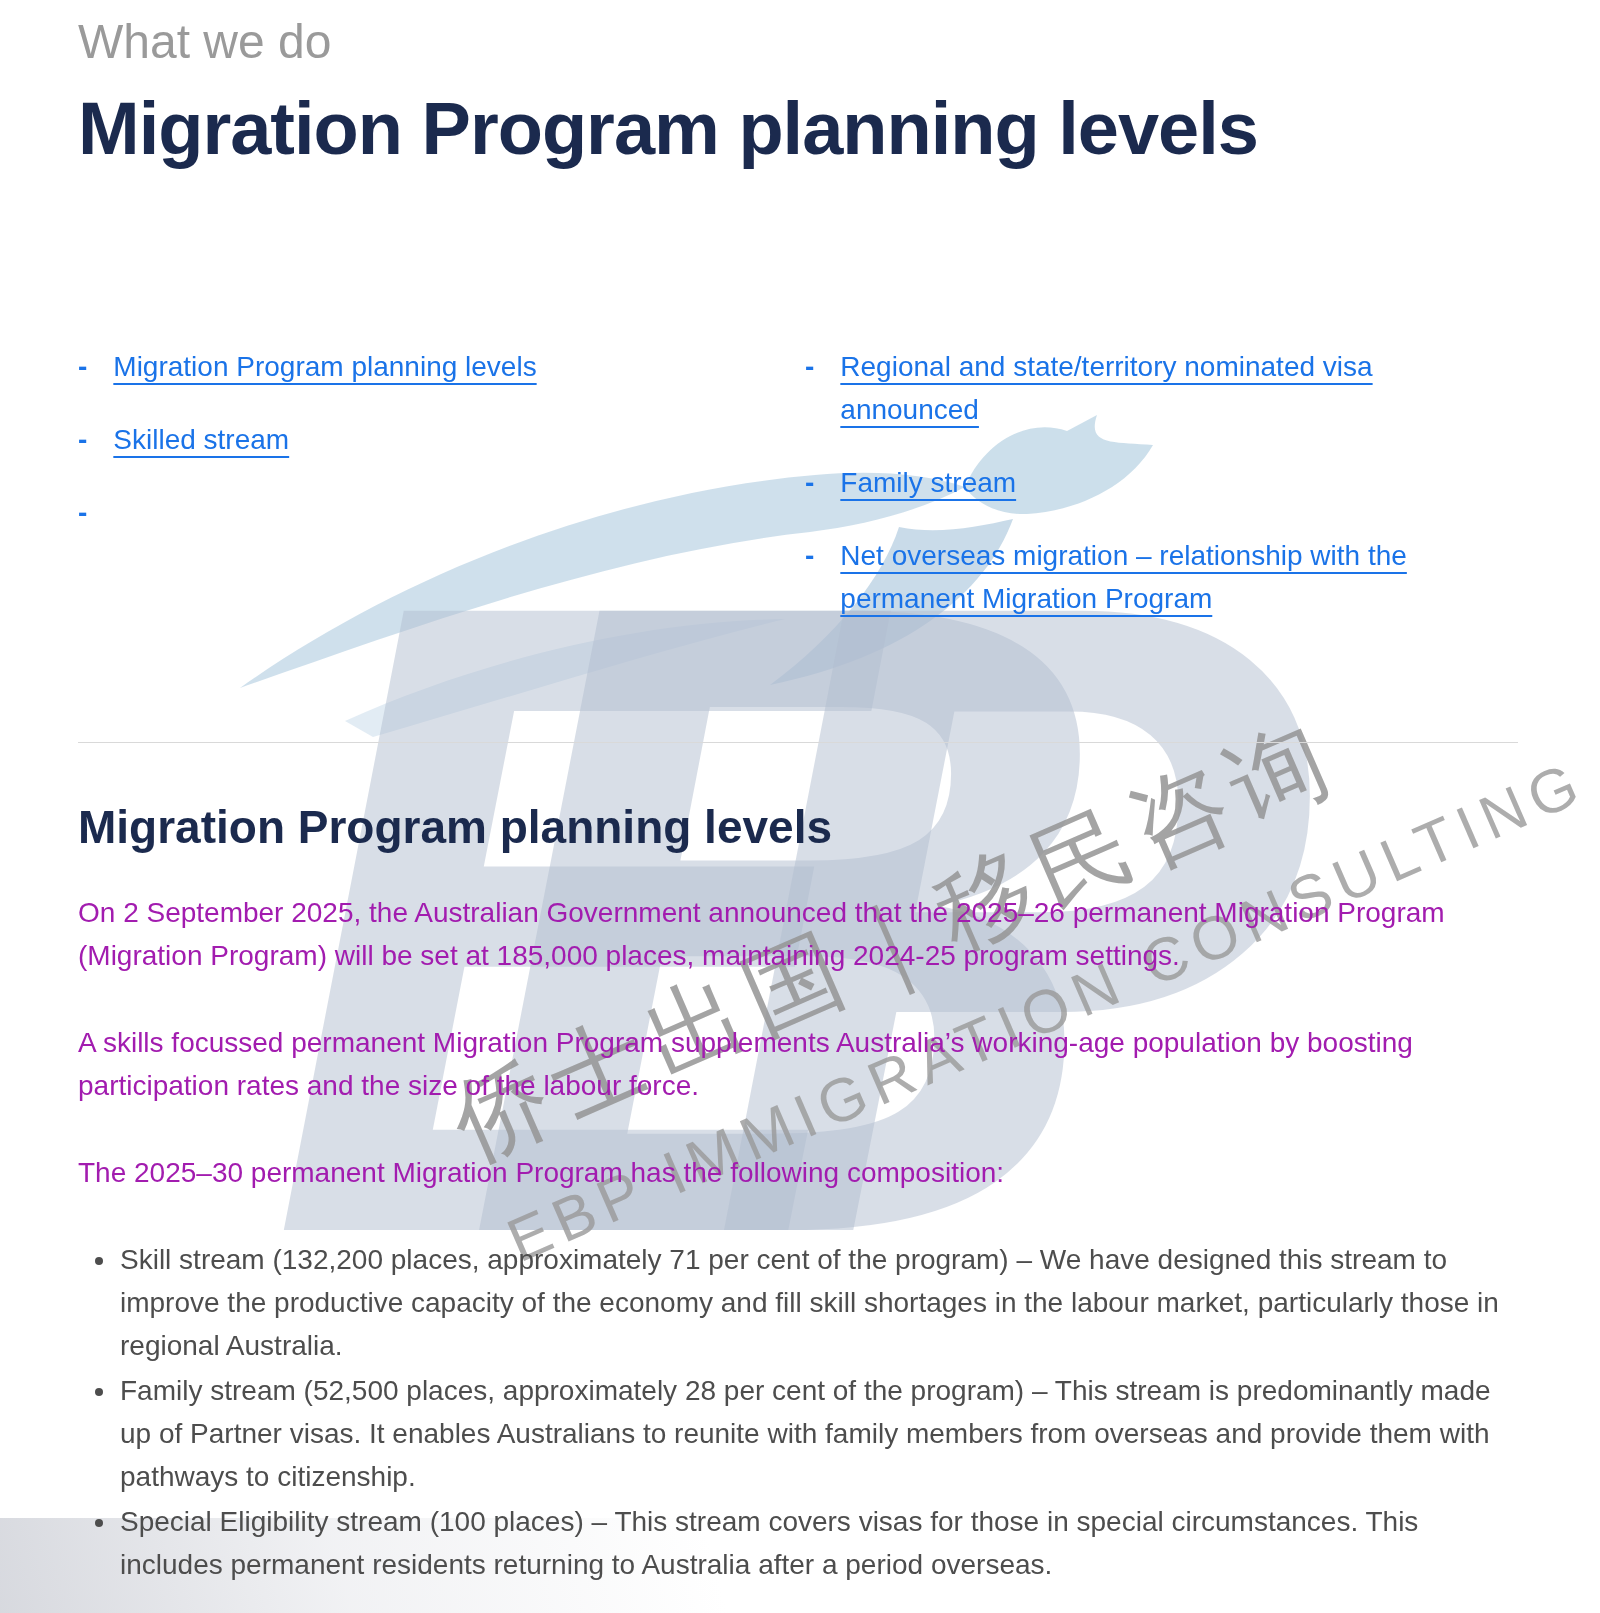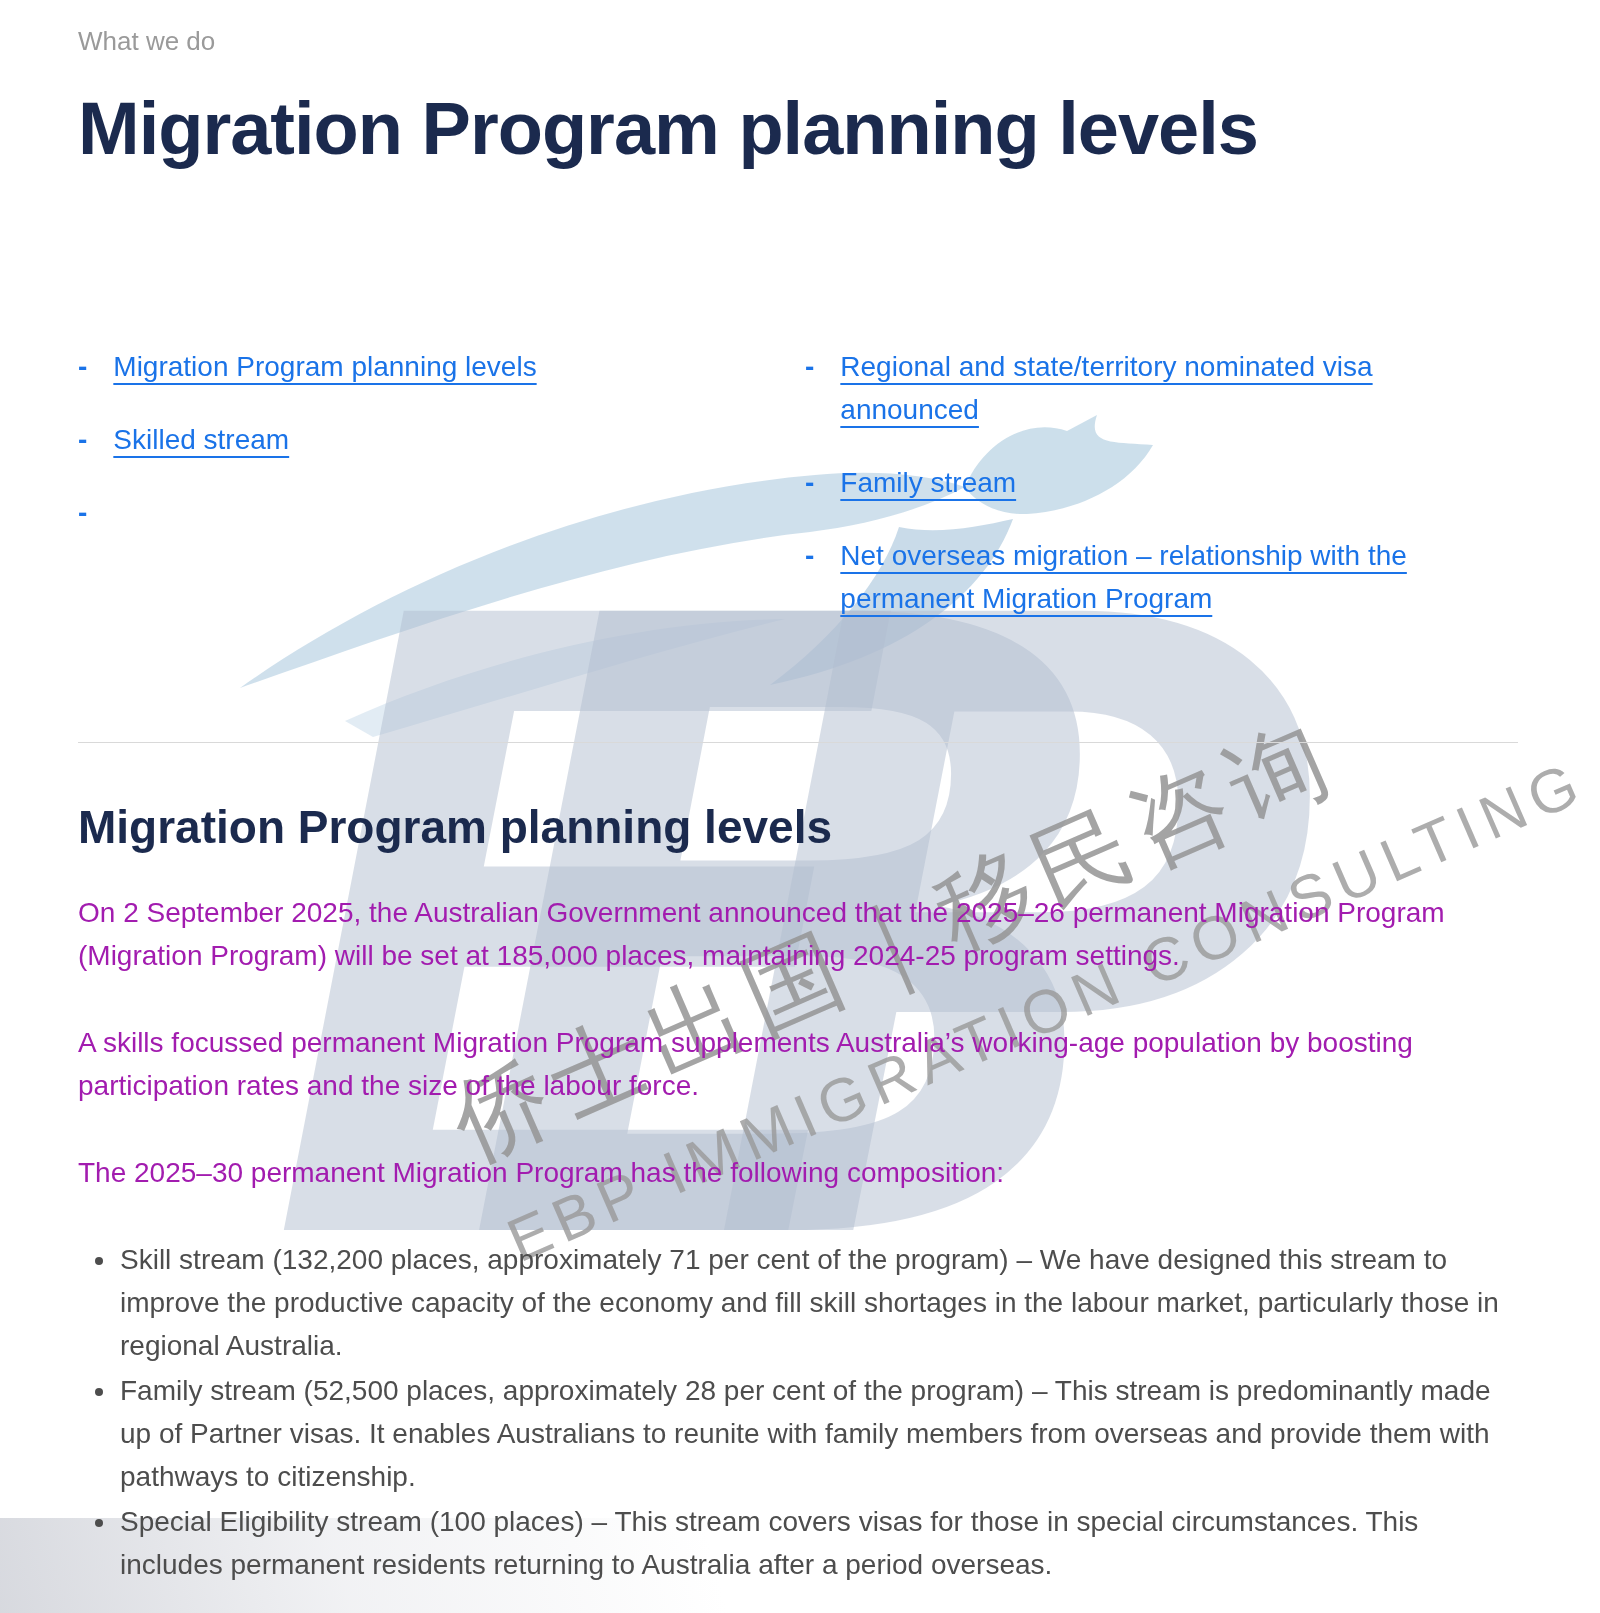--- a/index.html
+++ b/index.html
@@ -69,21 +69,21 @@
 
   
   .content {
     position: relative;
     z-index: 1;
     padding: 14px 82px 0 78px;
   }
 
   .eyebrow {
     margin: 0;
-    font-size: 26px;
+    font-size: 48px;
     line-height: 55px;
     color: #9a9a9a;
   }
 
   .page-title {
     margin: 16px 0 0 0;
     font-size: 74px;
     line-height: 88px;
     font-weight: bold;
     letter-spacing: -1px;

